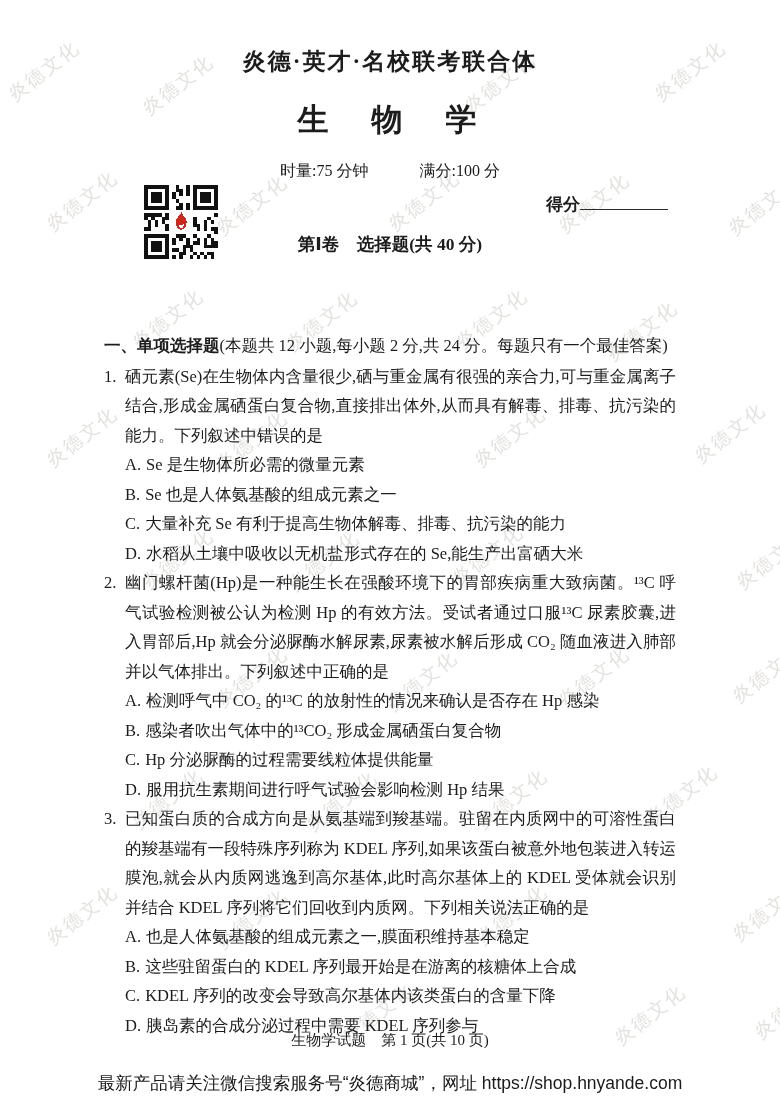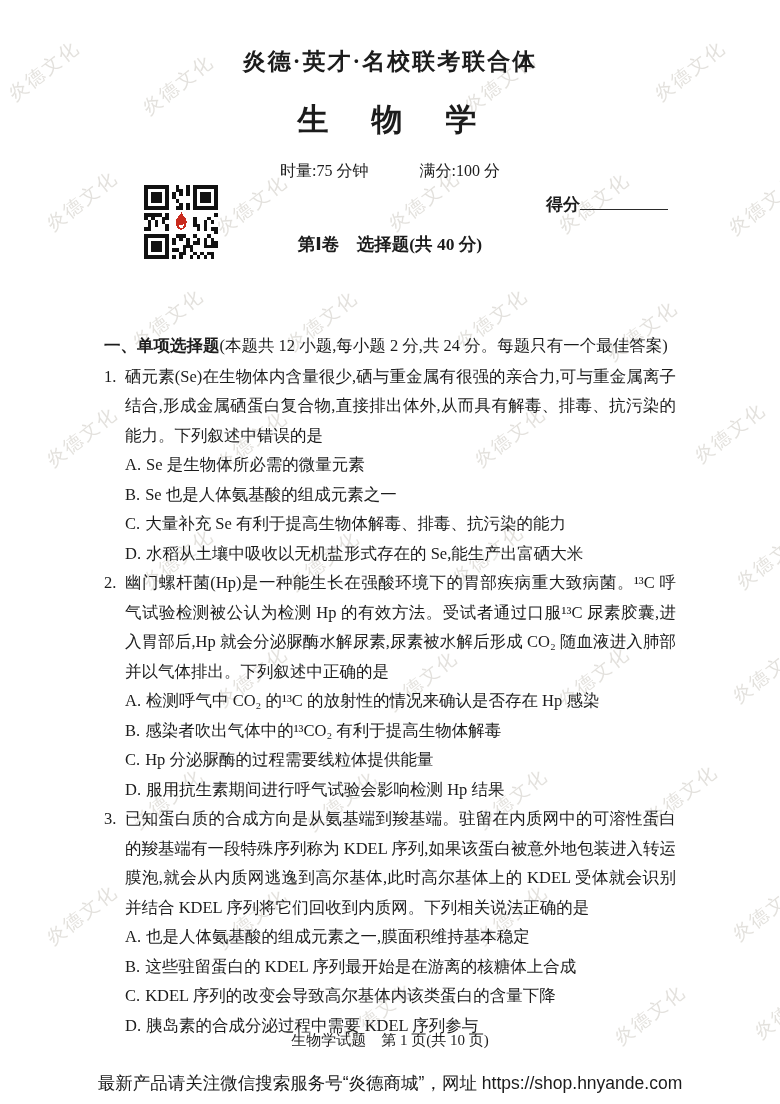--- a/index.html
+++ b/index.html
@@ -300,21 +300,21 @@
       <div class="q-option"><span class="opt-label">B.</span><span>Se 也是人体氨基酸的组成元素之一</span></div>
       <div class="q-option"><span class="opt-label">C.</span><span>大量补充 Se 有利于提高生物体解毒、排毒、抗污染的能力</span></div>
       <div class="q-option"><span class="opt-label">D.</span><span>水稻从土壤中吸收以无机盐形式存在的 Se,能生产出富硒大米</span></div>
     </div>
 
     <div class="question">
       <div class="q-stem">
         <span class="q-num">2.</span><span>幽门螺杆菌(Hp)是一种能生长在强酸环境下的胃部疾病重大致病菌。¹³C 呼气试验检测被公认为检测 Hp 的有效方法。受试者通过口服¹³C 尿素胶囊,进入胃部后,Hp 就会分泌脲酶水解尿素,尿素被水解后形成 CO₂ 随血液进入肺部并以气体排出。下列叙述中正确的是</span>
       </div>
       <div class="q-option"><span class="opt-label">A.</span><span>检测呼气中 CO₂ 的¹³C 的放射性的情况来确认是否存在 Hp 感染</span></div>
-      <div class="q-option"><span class="opt-label">B.</span><span>感染者吹出气体中的¹³CO₂ 有利于提高生物体解毒</span></div>
+      <div class="q-option"><span class="opt-label">B.</span><span>感染者吹出气体中的¹³CO₂ 形成金属硒蛋白复合物</span></div>
       <div class="q-option"><span class="opt-label">C.</span><span>Hp 分泌脲酶的过程需要线粒体提供能量</span></div>
       <div class="q-option"><span class="opt-label">D.</span><span>服用抗生素期间进行呼气试验会影响检测 Hp 结果</span></div>
     </div>
 
     <div class="question">
       <div class="q-stem">
         <span class="q-num">3.</span><span>已知蛋白质的合成方向是从氨基端到羧基端。驻留在内质网中的可溶性蛋白的羧基端有一段特殊序列称为 KDEL 序列,如果该蛋白被意外地包装进入转运膜泡,就会从内质网逃逸到高尔基体,此时高尔基体上的 KDEL 受体就会识别并结合 KDEL 序列将它们回收到内质网。下列相关说法正确的是</span>
       </div>
       <div class="q-option"><span class="opt-label">A.</span><span>也是人体氨基酸的组成元素之一,膜面积维持基本稳定</span></div>
       <div class="q-option"><span class="opt-label">B.</span><span>这些驻留蛋白的 KDEL 序列最开始是在游离的核糖体上合成</span></div>

